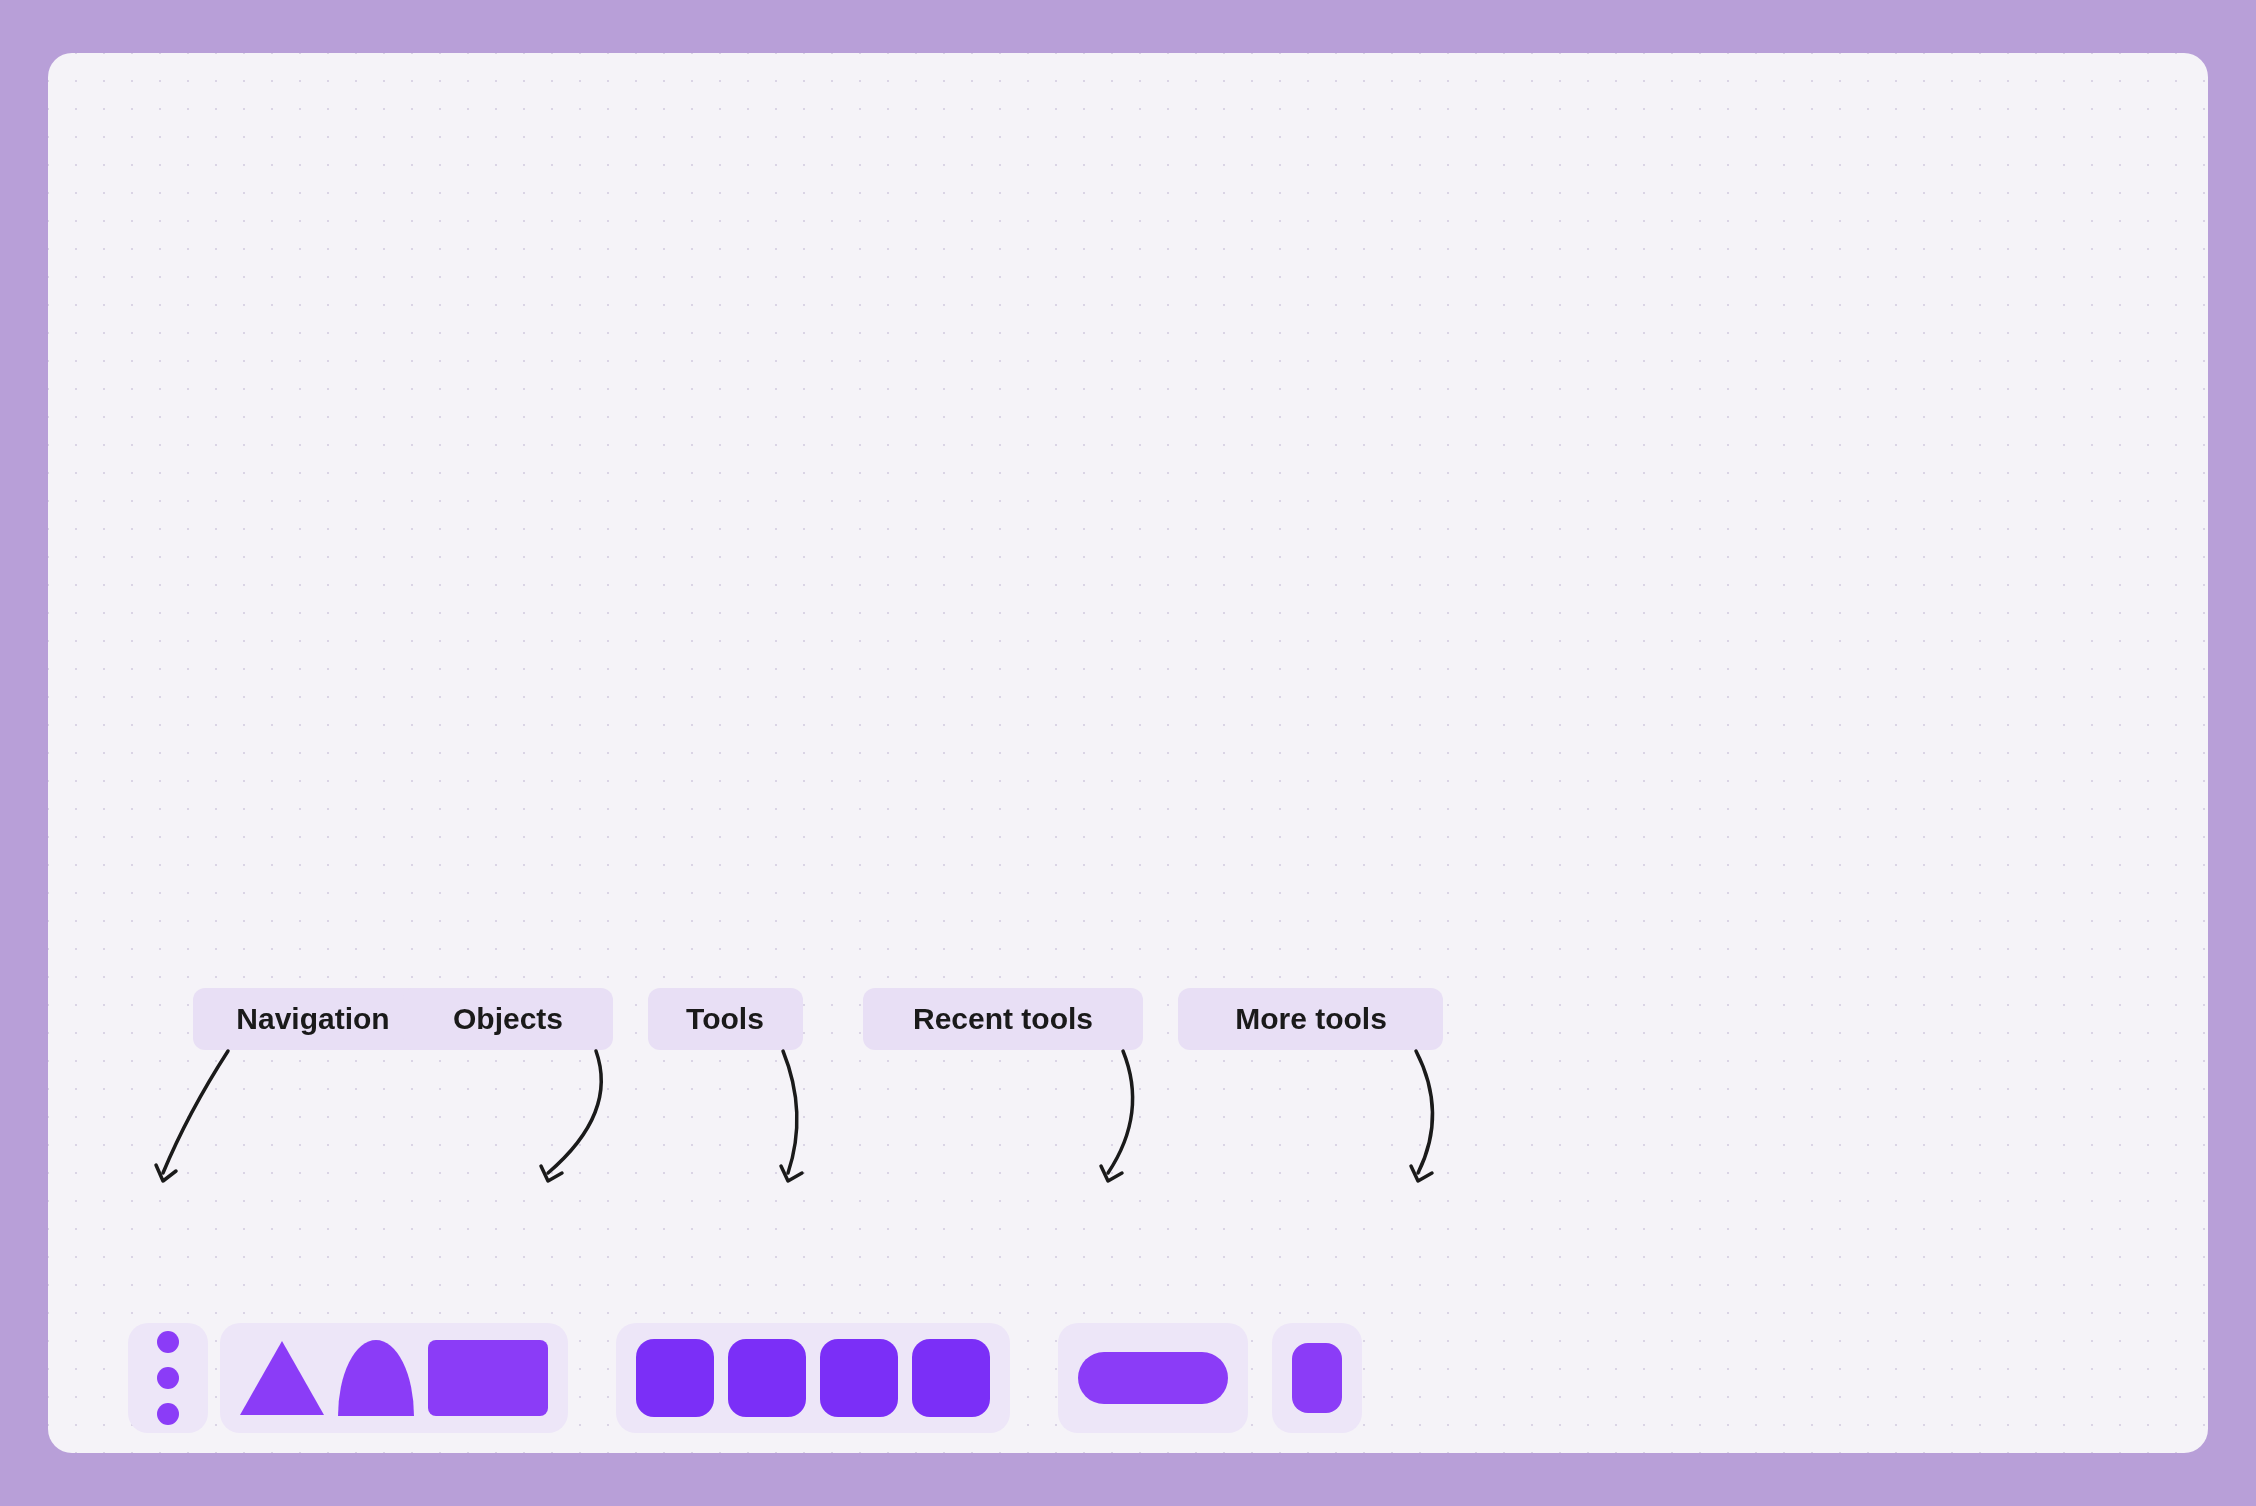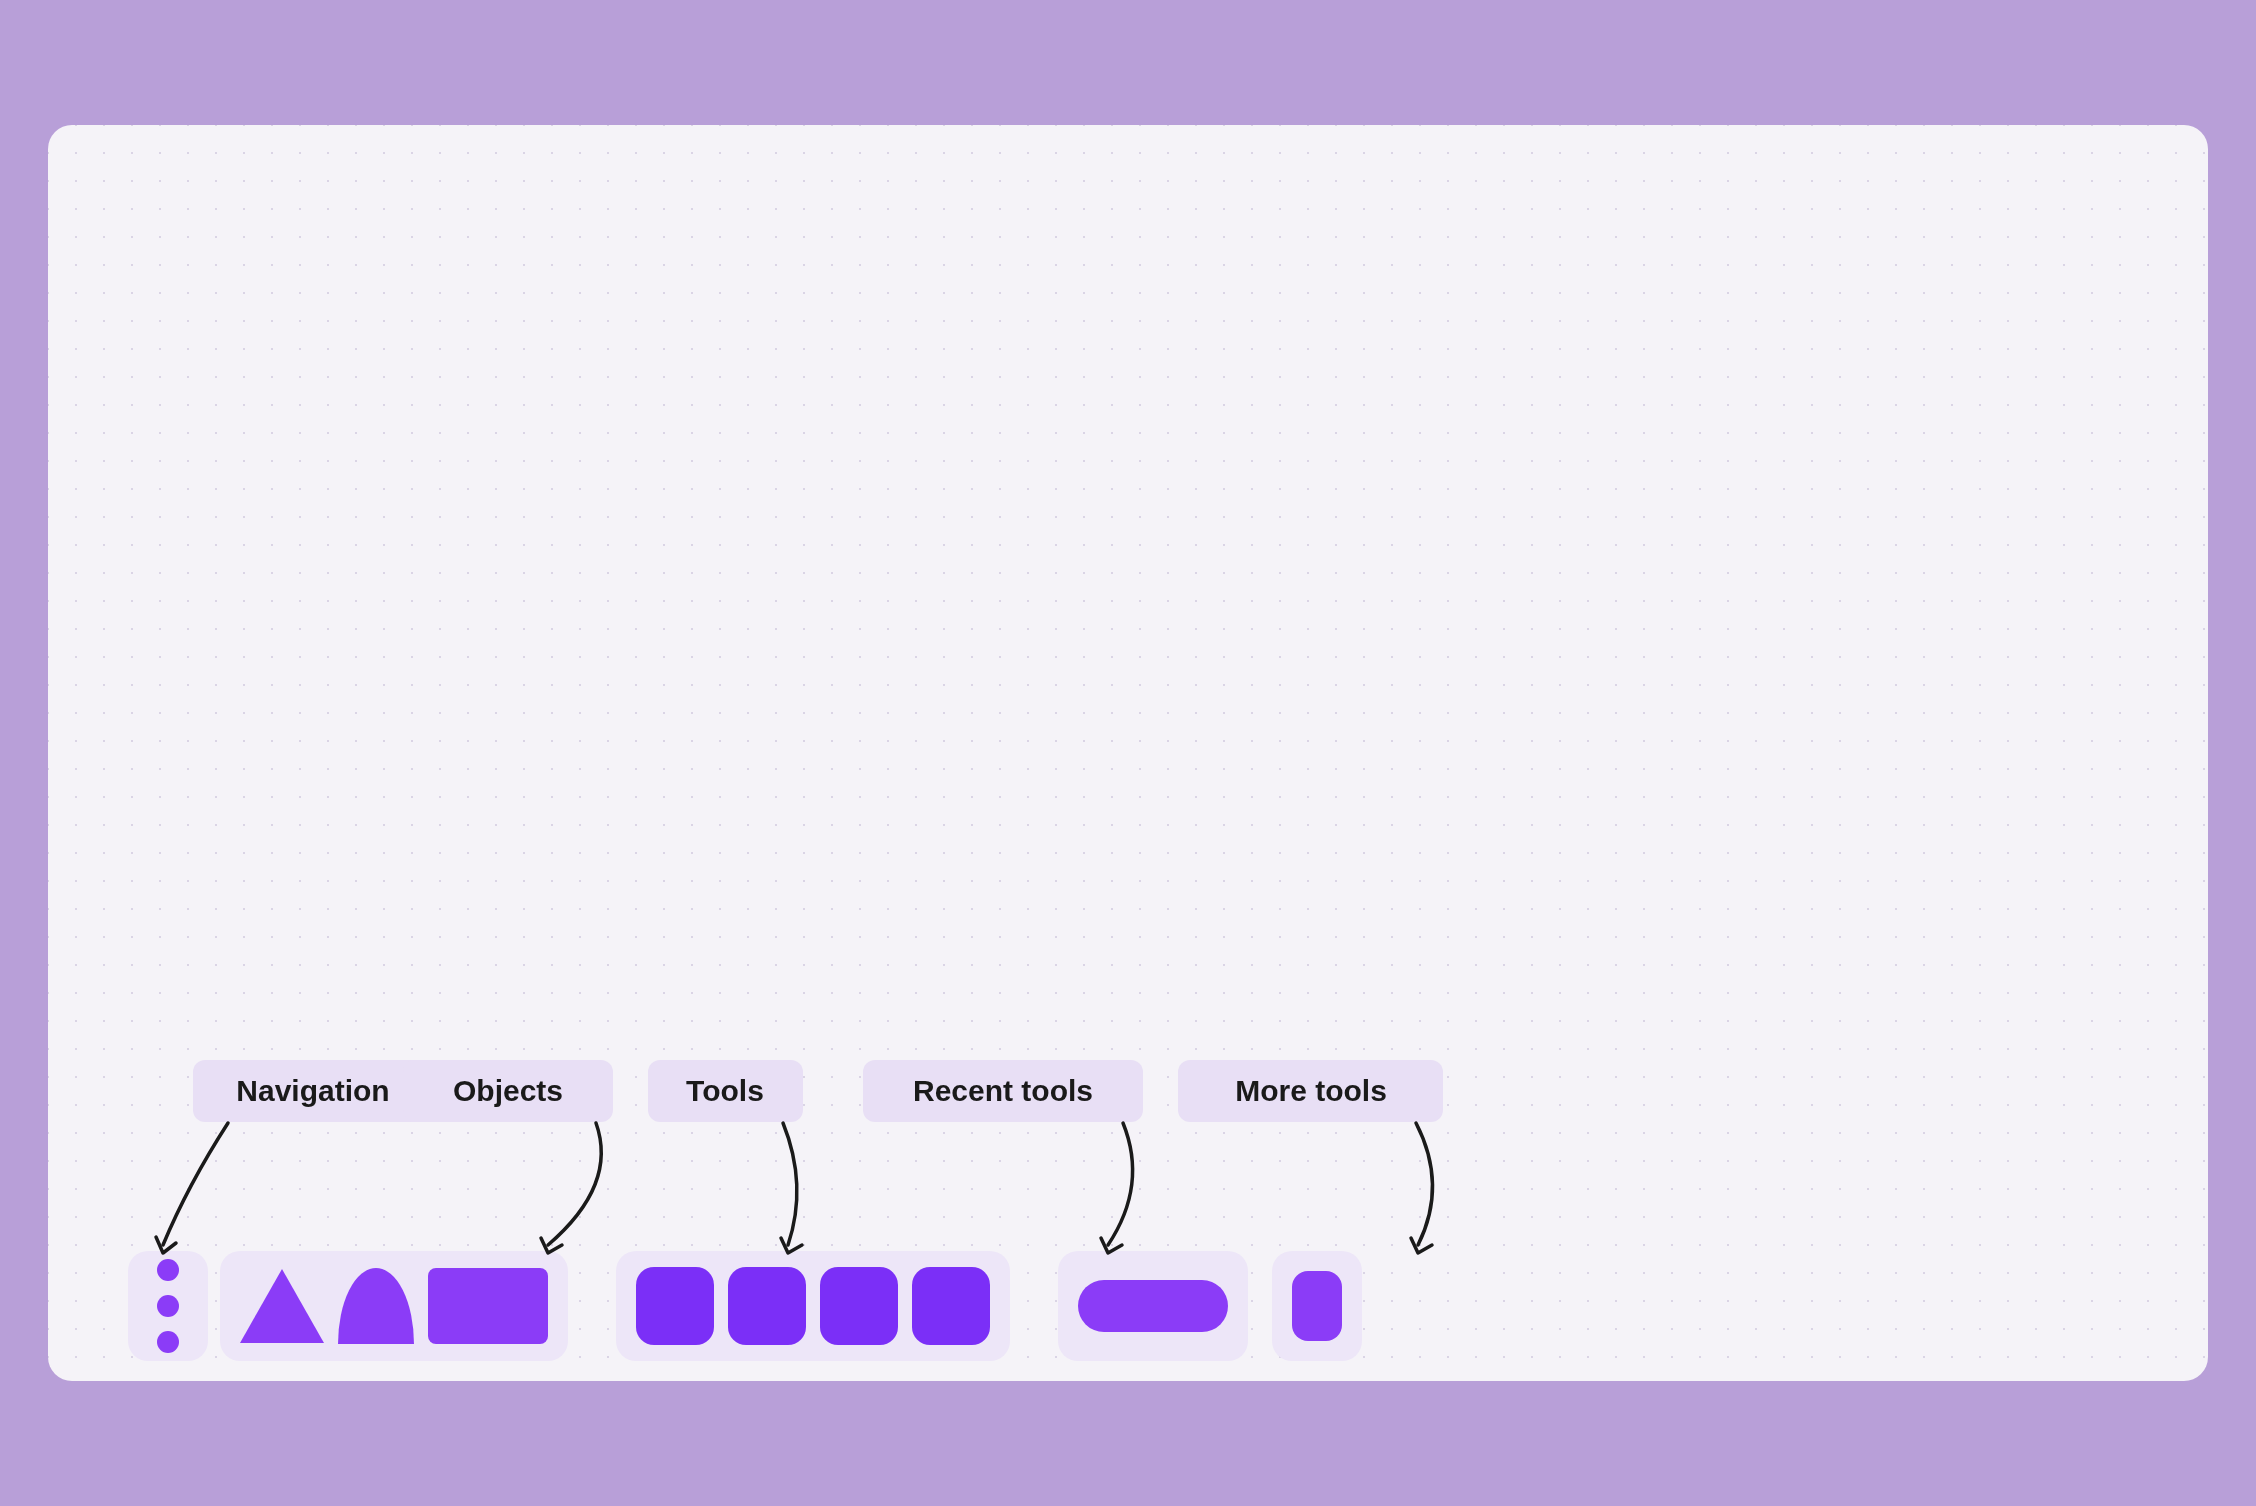--- a/index.html
+++ b/index.html
@@ -9,21 +9,21 @@
       height: 1506px;
       background-color: #b89fd8;
       display: flex;
       align-items: center;
       justify-content: center;
       font-family: -apple-system, BlinkMacSystemFont, 'Segoe UI', sans-serif;
     }
 
     .canvas-container {
       width: 2160px;
-      height: 1256px;
+      height: 1400px;
       background-color: #f5f3f8;
       border-radius: 24px;
       position: relative;
       overflow: hidden;
     }
 
     
     .canvas-container::before {
       content: '';
       position: absolute;

